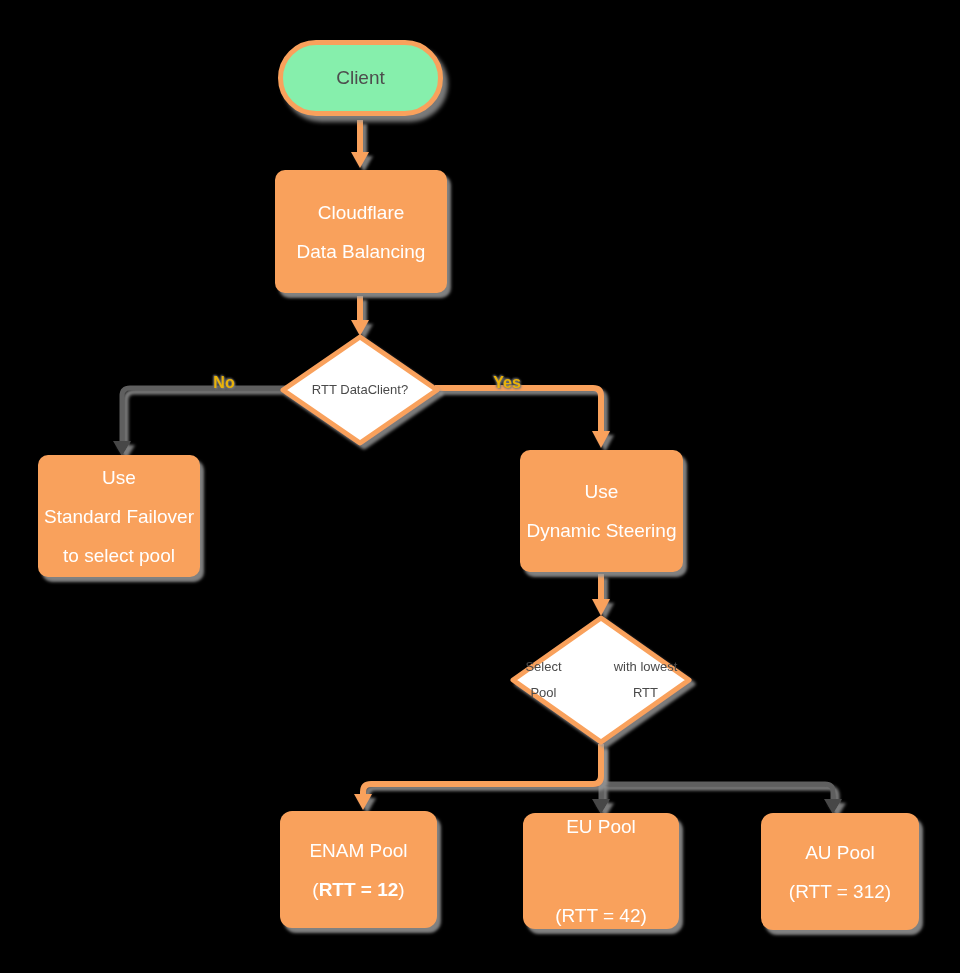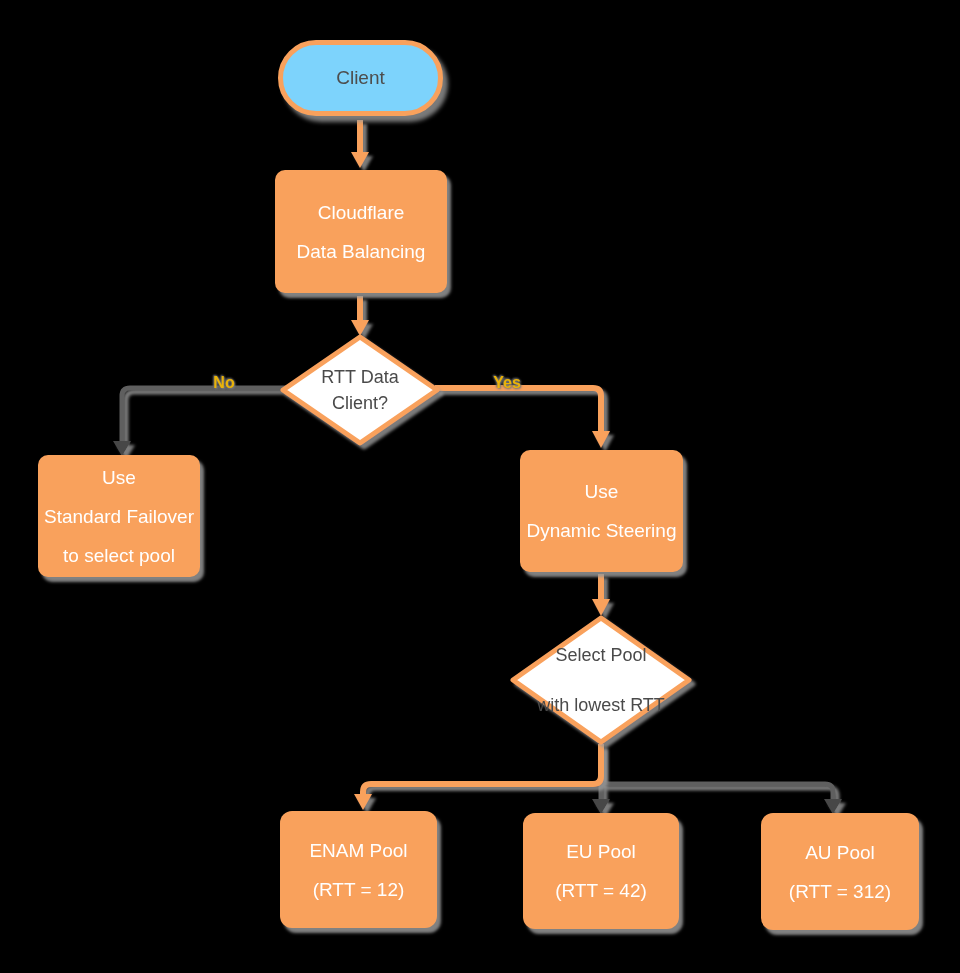--- a/index.html
+++ b/index.html
@@ -18,48 +18,48 @@
   .node{
     position:absolute;z-index:2;display:flex;flex-direction:column;
     align-items:center;justify-content:center;text-align:center;
     border-radius:10px;box-sizing:border-box;
     box-shadow:4px 5px 3px rgba(152,152,152,0.85);
   }
   .proc{
     background:#F9A15C;color:#FFFFFF;font-size:19px;line-height:27px;gap:12px;
   }
   .terminal{
-    background:#7dd3fc;color:#4D4D4D;border:5px solid #F9A15C;
+    background:#86efac;color:#4D4D4D;border:5px solid #F9A15C;
     border-radius:40px;font-size:19px;line-height:24px;
     box-shadow:5px 6px 4px rgba(152,152,152,0.8);
   }
   .dtext{
-    position:absolute;z-index:3;display:flex;flex-direction:column;
+    position:absolute;z-index:3;display:flex;flex-direction:row;
     align-items:center;justify-content:center;text-align:center;
-    color:#4A4A4A;font-size:18px;line-height:26px;background:transparent;
+    color:#4A4A4A;font-size:13px;line-height:26px;background:transparent;
     box-shadow:none;border-radius:0;
   }
   .node-client{left:278px;top:40px;width:165px;height:76px;}
   .node-cf{left:275px;top:170px;width:172px;height:123px;}
   .node-sf{left:38px;top:455px;width:162px;height:122px;}
   .node-ds{left:520px;top:450px;width:163px;height:122px;}
   .node-enam{left:280px;top:811px;width:157px;height:117px;border-radius:12px;}
-  .node-eu{left:523px;top:813px;width:156px;height:116px;border-radius:12px;}
+  .node-eu{left:523px;top:813px;width:156px;height:116px;border-radius:12px;justify-content:space-between;}
   .node-au{left:761px;top:813px;width:158px;height:117px;border-radius:12px;}
   .dtext-rtt{left:280px;top:352px;width:160px;height:76px;}
   .dtext-pool{left:511px;top:641px;width:180px;height:78px;gap:24px;}
 
   .edge-label{
     position:absolute;z-index:3;text-align:center;
     font-size:16px;font-weight:bold;color:#eab308;
     text-shadow:1px 1px 2px #7a7a7a,-1px -1px 2px #6a6a6a,0 0 3px #5f5f5f;
   }
   .label-no{left:200px;top:374px;width:48px;}
   .label-yes{left:483px;top:374px;width:48px;}
-  .b{font-weight:normal;}
+  .b{font-weight:bold;}
 </style>
 </head>
 <body>
 
 <div class="stage">
 
   <svg class="wires" width="960" height="973" viewBox="0 0 960 973">
     <defs>
       <filter id="ds" x="-20%" y="-20%" width="150%" height="150%">
         <feDropShadow dx="4" dy="4" stdDeviation="1.5" flood-color="#9a9a9a" flood-opacity="0.8"></feDropShadow>

